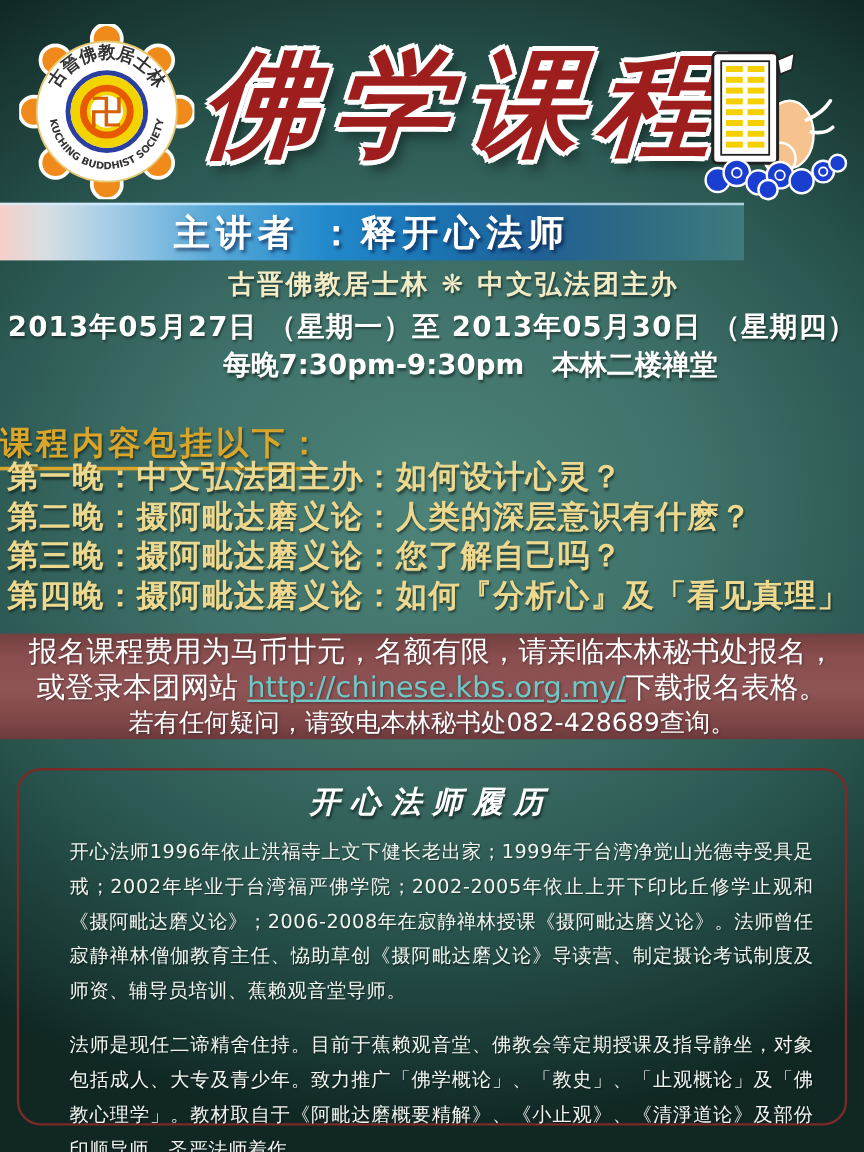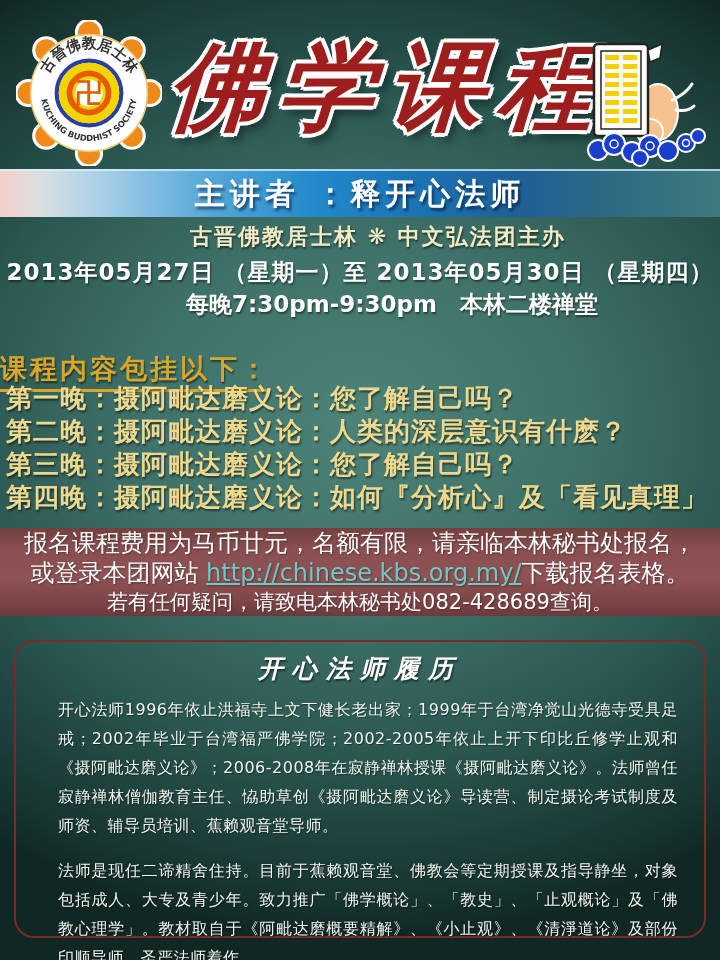--- a/index.html
+++ b/index.html
@@ -17,21 +17,21 @@
     color:#9e1e1e;transform:skewX(-4deg);
     text-shadow:
       -3px -3px 0 #fff, 3px -3px 0 #fff, -3px 3px 0 #fff, 3px 3px 0 #fff,
       0 -4px 0 #fff, 0 4px 0 #fff, -4px 0 0 #fff, 4px 0 0 #fff,
       6px 8px 10px rgba(0,0,0,0.45);
     white-space:nowrap;
   }
   .illustration{position:absolute;left:580px;top:40px;width:130px;height:128px;}
   
   .speaker-banner{
-    position:absolute;left:0;top:169px;width:720px;height:46px;
+    position:absolute;left:0;top:169px;width:620px;height:46px;
     background:linear-gradient(90deg,#f6cfc8 0%,#d8dfe2 6%,#a9cfe8 14%,#5aaad8 28%,#2189cb 44%,#1b74b4 58%,#1e6096 72%,#2f6a83 85%,#3f7a7e 100%);
     border-top:2px solid rgba(215,240,255,0.75);
     display:flex;align-items:center;justify-content:center;
   }
   .speaker-banner span{
     color:#fff;font-size:30px;font-weight:bold;letter-spacing:5px;
     text-shadow:2px 3px 3px rgba(0,0,40,0.55);
   }
   
   .organizer{
@@ -178,21 +178,21 @@
 
   <div class="organizer">古晋佛教居士林  ❋  中文弘法团主办</div>
 
   <div class="date-line">2013年05月27日 （星期一）至 2013年05月30日 （星期四）</div>
   <div class="time-line">每晚7:30pm-9:30pm　本林二楼禅堂</div>
 
   <div class="course-heading">
     <span>课程内容包挂以下：</span>
   </div>
   <div class="course-list">
-    <div class="course-item">第一晚：摄阿毗达磨义论：您了解自己吗？</div>
+    <div class="course-item">第一晚：中文弘法团主办：如何设计心灵？</div>
     <div class="course-item">第二晚：摄阿毗达磨义论：人类的深层意识有什麽？</div>
     <div class="course-item">第三晚：摄阿毗达磨义论：您了解自己吗？</div>
     <div class="course-item">第四晚：摄阿毗达磨义论：如何『分析心』及「看见真理」</div>
   </div>
 
   <div class="reg-banner">
     <div class="reg-line">报名课程费用为马币廿元，名额有限，请亲临本林秘书处报名，</div>
     <div class="reg-line"><span>或登录本团网站 </span><span class="reg-url">http://chinese.kbs.org.my/</span><span>下载报名表格。</span></div>
     <div class="reg-line small">若有任何疑问，请致电本林秘书处082-428689查询。</div>
   </div>

